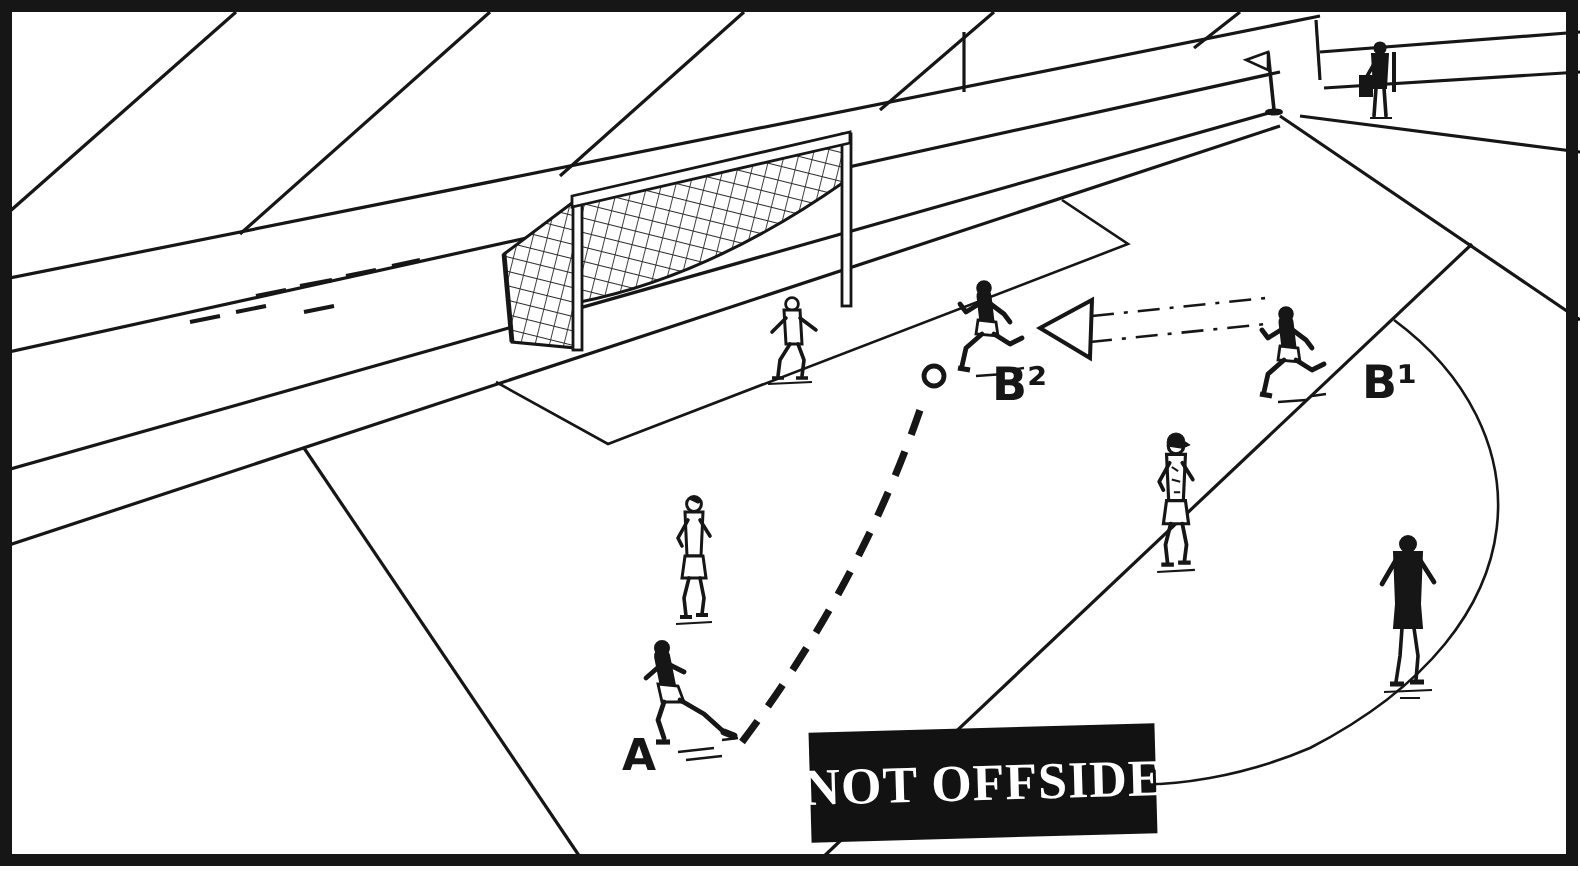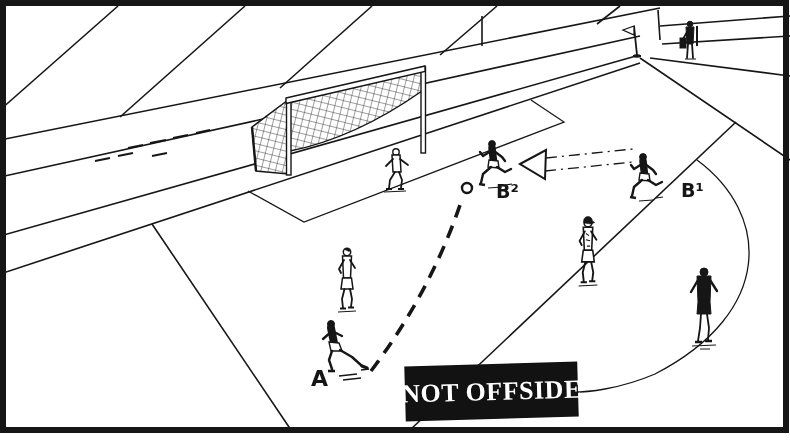--- a/index.html
+++ b/index.html
@@ -11,21 +11,21 @@
     overflow:hidden; font-family:"DejaVu Sans", sans-serif;
   }
   svg{position:absolute; left:0; top:0;}
   .ln{stroke:var(--ink); fill:none; stroke-width:1.6;}
   .thin{stroke:var(--ink); fill:none; stroke-width:1.3;}
   .dark{fill:var(--ink); stroke:var(--ink);}
   .white{fill:var(--paper); stroke:var(--ink);}
   .limb{stroke:var(--ink); fill:none; stroke-width:2.4; stroke-linecap:round; stroke-linejoin:round;}
   .limb-thin{stroke:var(--ink); fill:none; stroke-width:1.8; stroke-linecap:round; stroke-linejoin:round;}
   .player-label{
-    position:absolute; color:var(--ink); font-weight:700; font-size:19px;
+    position:absolute; color:var(--ink); font-weight:700; font-size:23px;
     font-family:"DejaVu Sans", sans-serif; letter-spacing:0px; line-height:1;
   }
   .caption-box{
     position:absolute; left:406px; top:365px; width:171px; height:53px;
     background:var(--caption-bg); color:var(--caption-text);
     display:flex; align-items:center; justify-content:center;
     font-family:"Liberation Serif", serif; font-weight:700; font-size:26px;
     letter-spacing:0.5px; transform:rotate(-1.6deg); white-space:nowrap;
     box-shadow:0 0 0 1px var(--caption-bg);
   }

